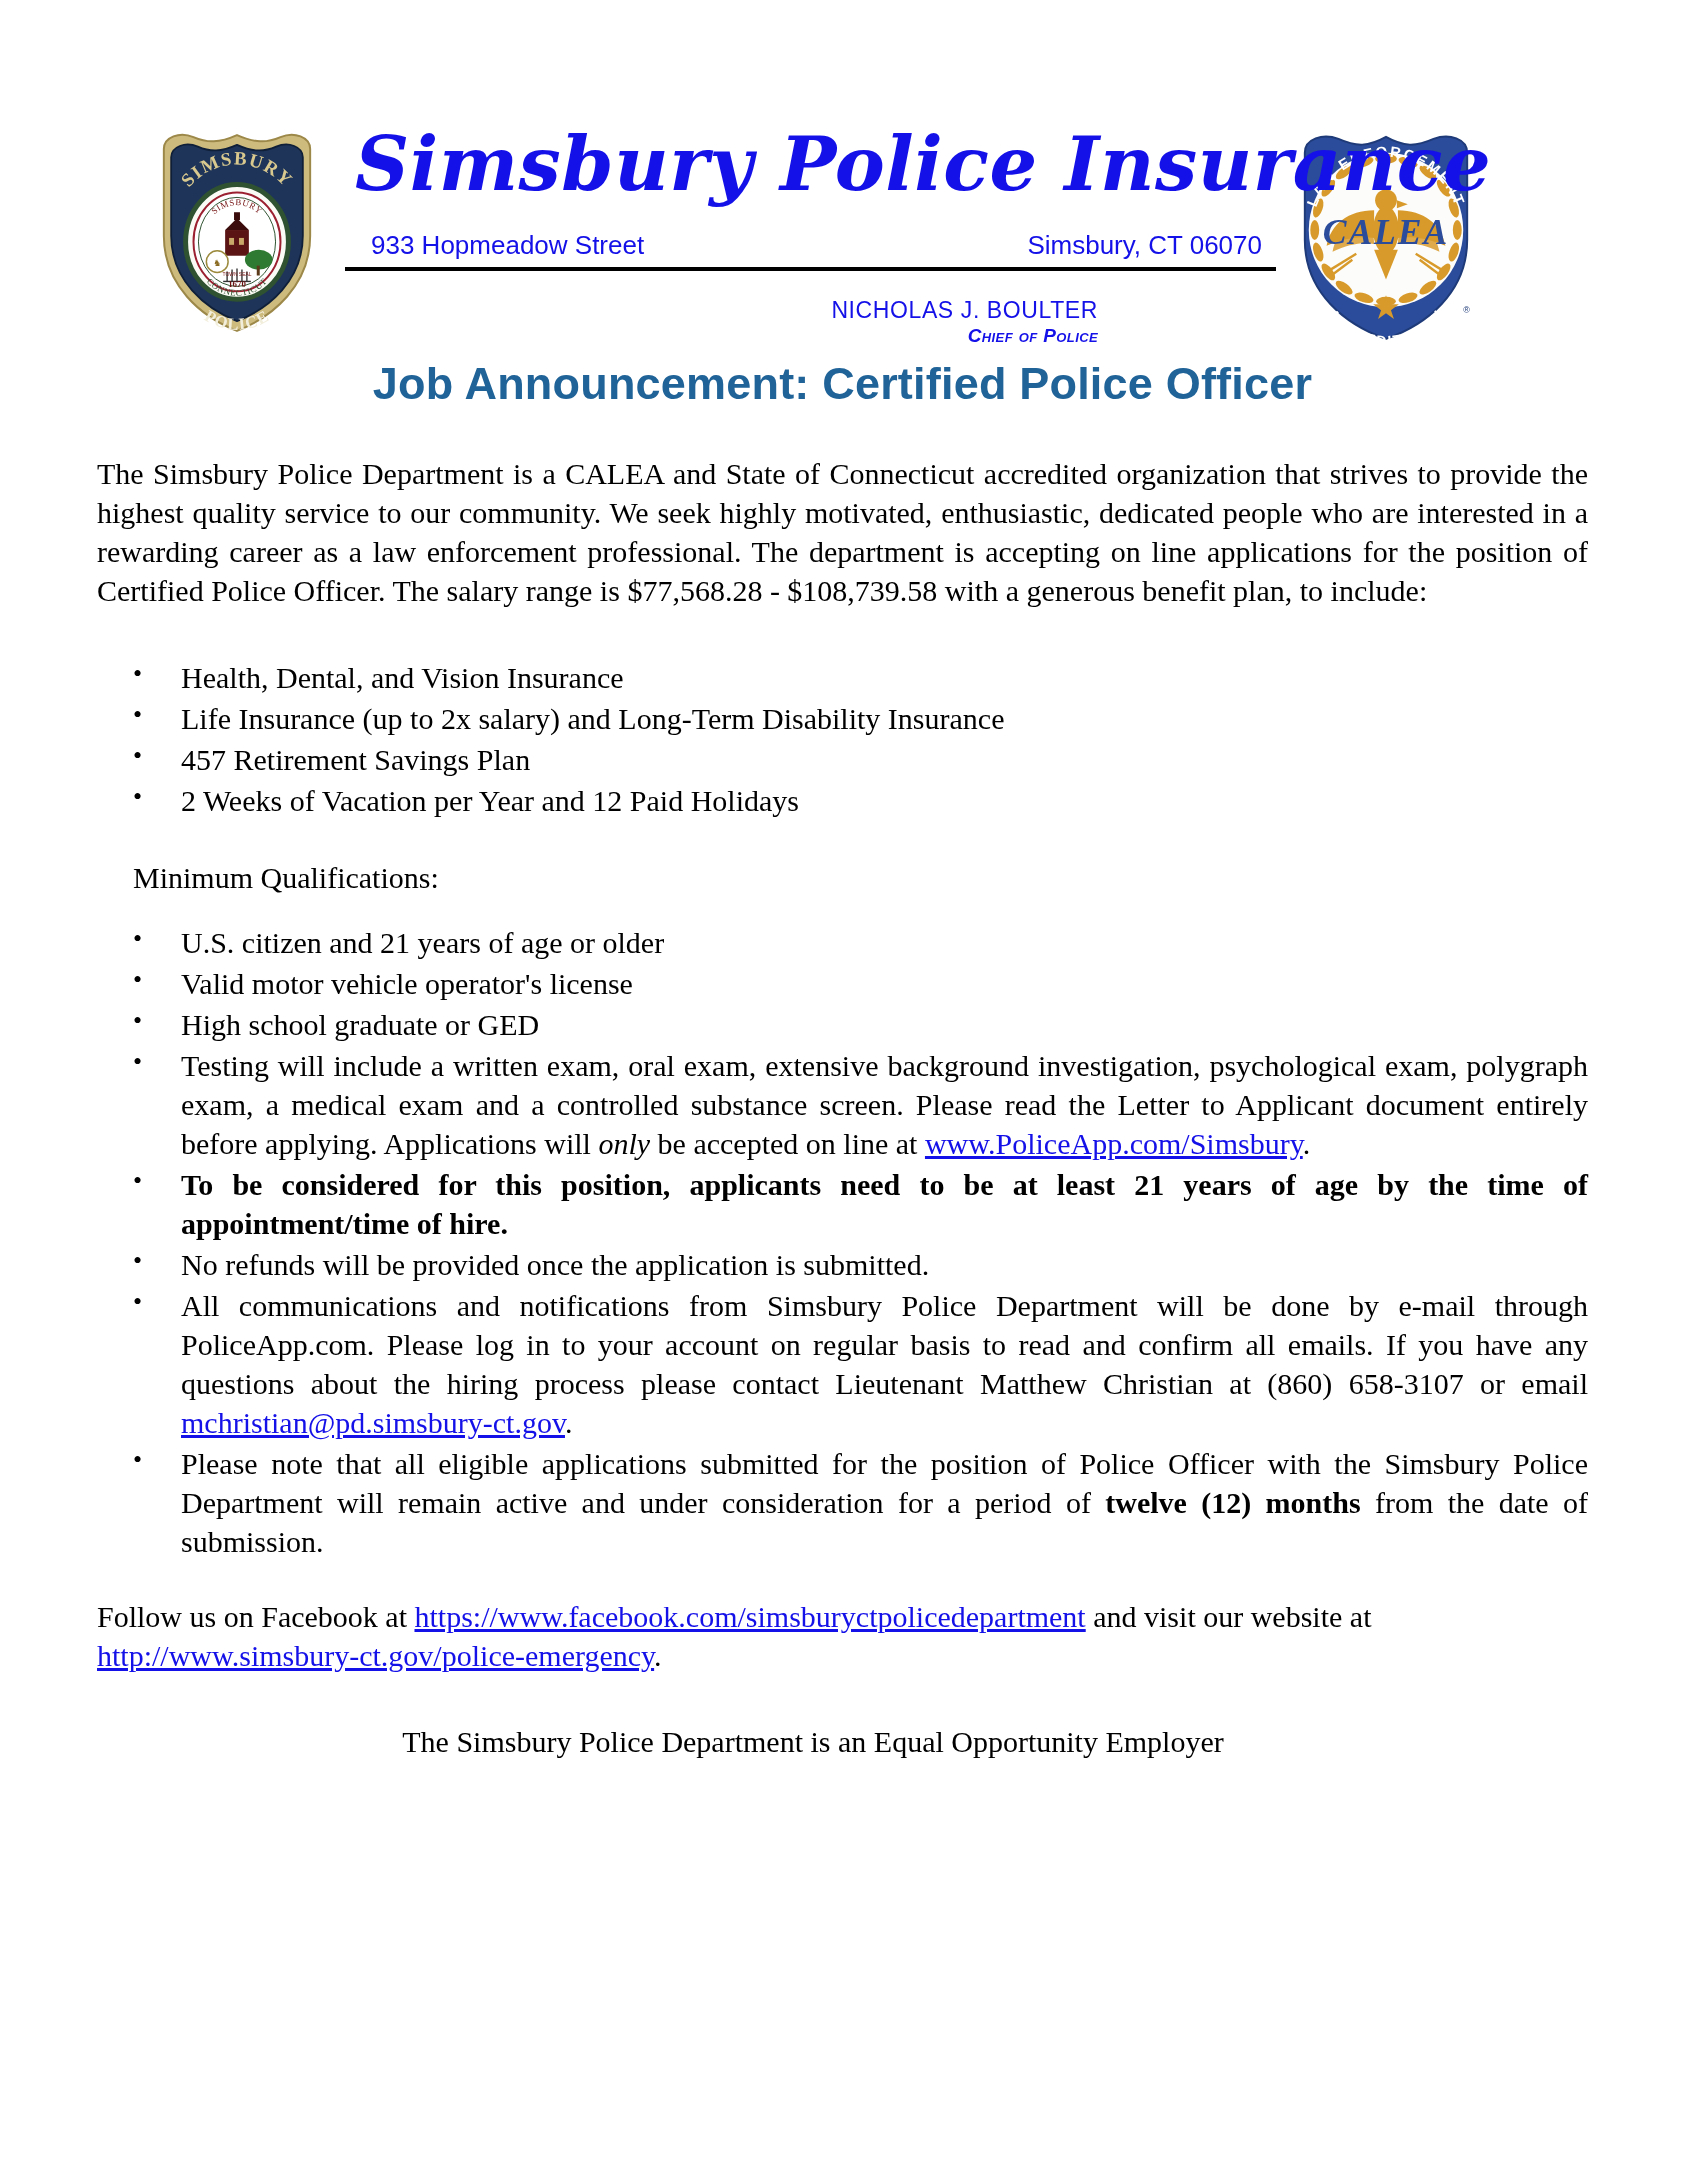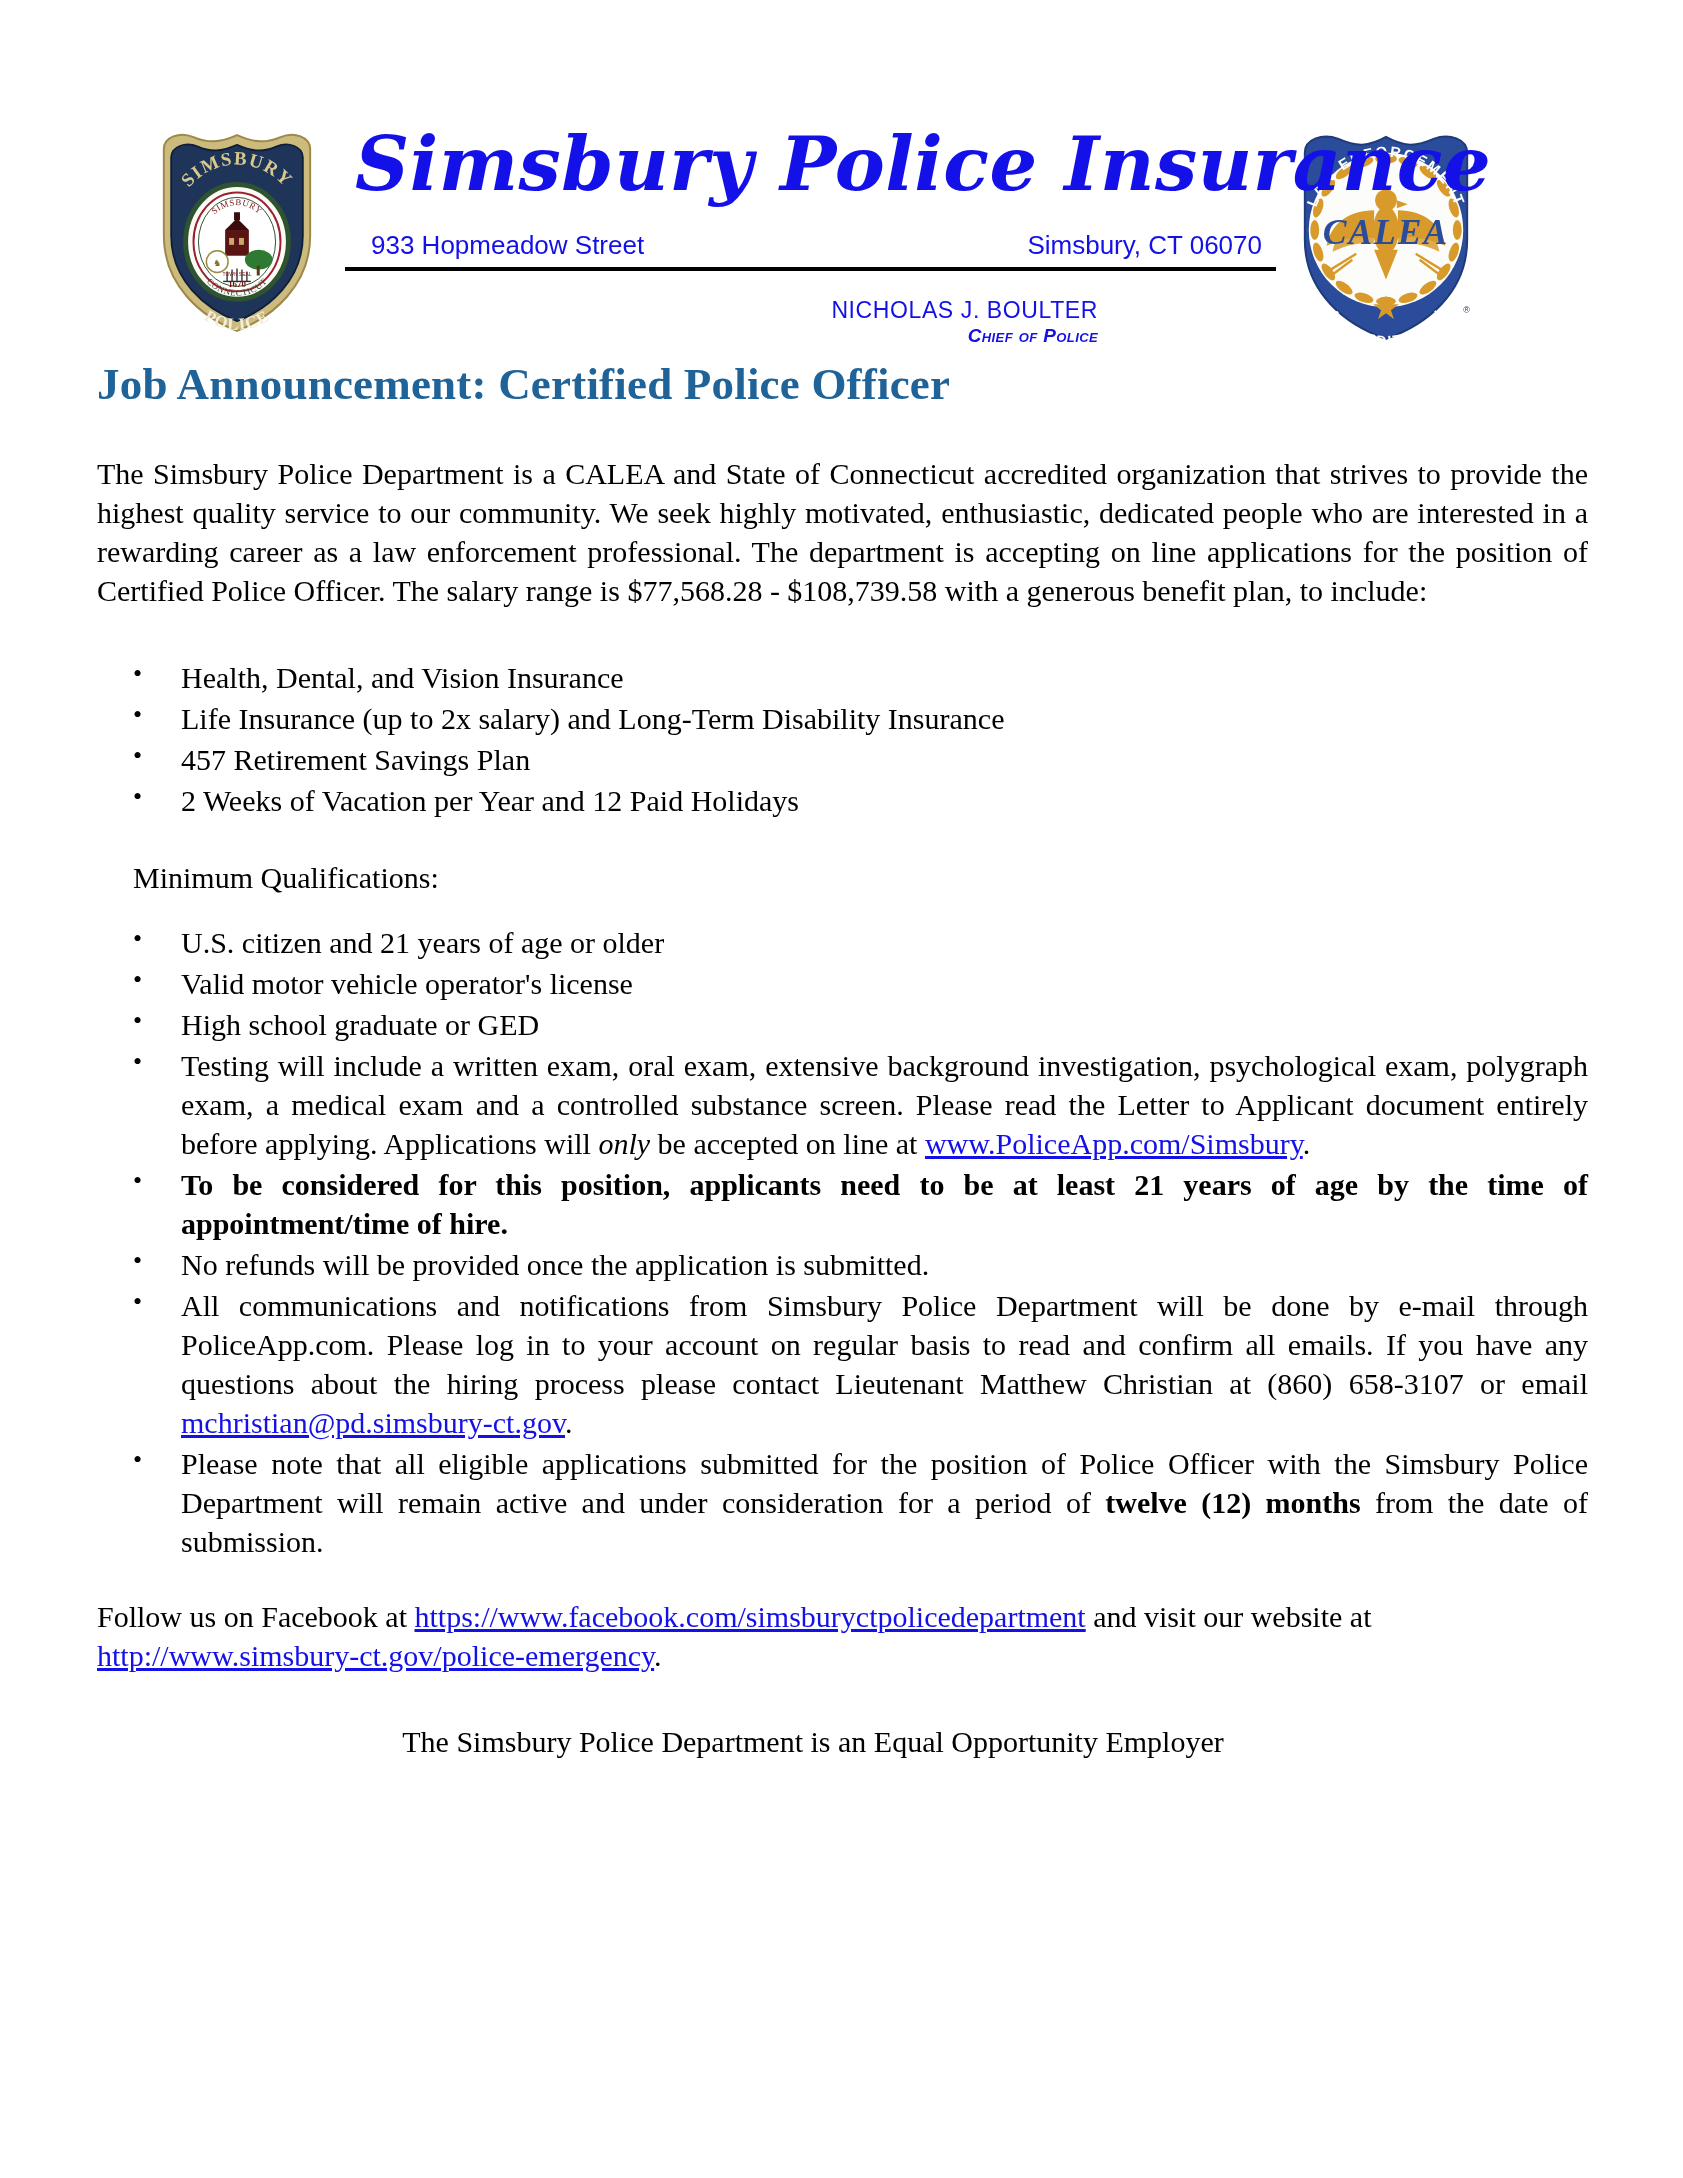--- a/index.html
+++ b/index.html
@@ -104,22 +104,22 @@
     font-variant: small-caps;
     margin-top: 1px;
   }
 
   
   .content {
     padding: 0 95px 0 97px;
   }
 
   h1.announce {
-    text-align: left;
-    font-family: Liberation Serif, serif;
+    text-align: center;
+    font-family: Liberation Sans, sans-serif;
     font-weight: bold;
     font-size: 45px;
     color: #1F6398;
     margin: 61px 0 44px 0;
     letter-spacing: 0.2px;
   }
 
   p.para {
     font-size: 30px;
     line-height: 1.30;

